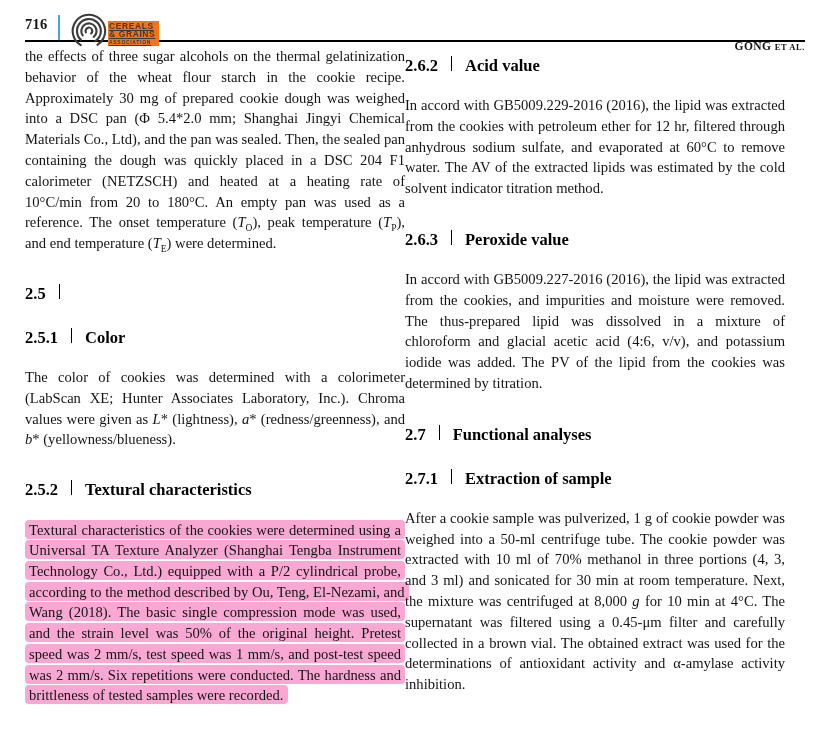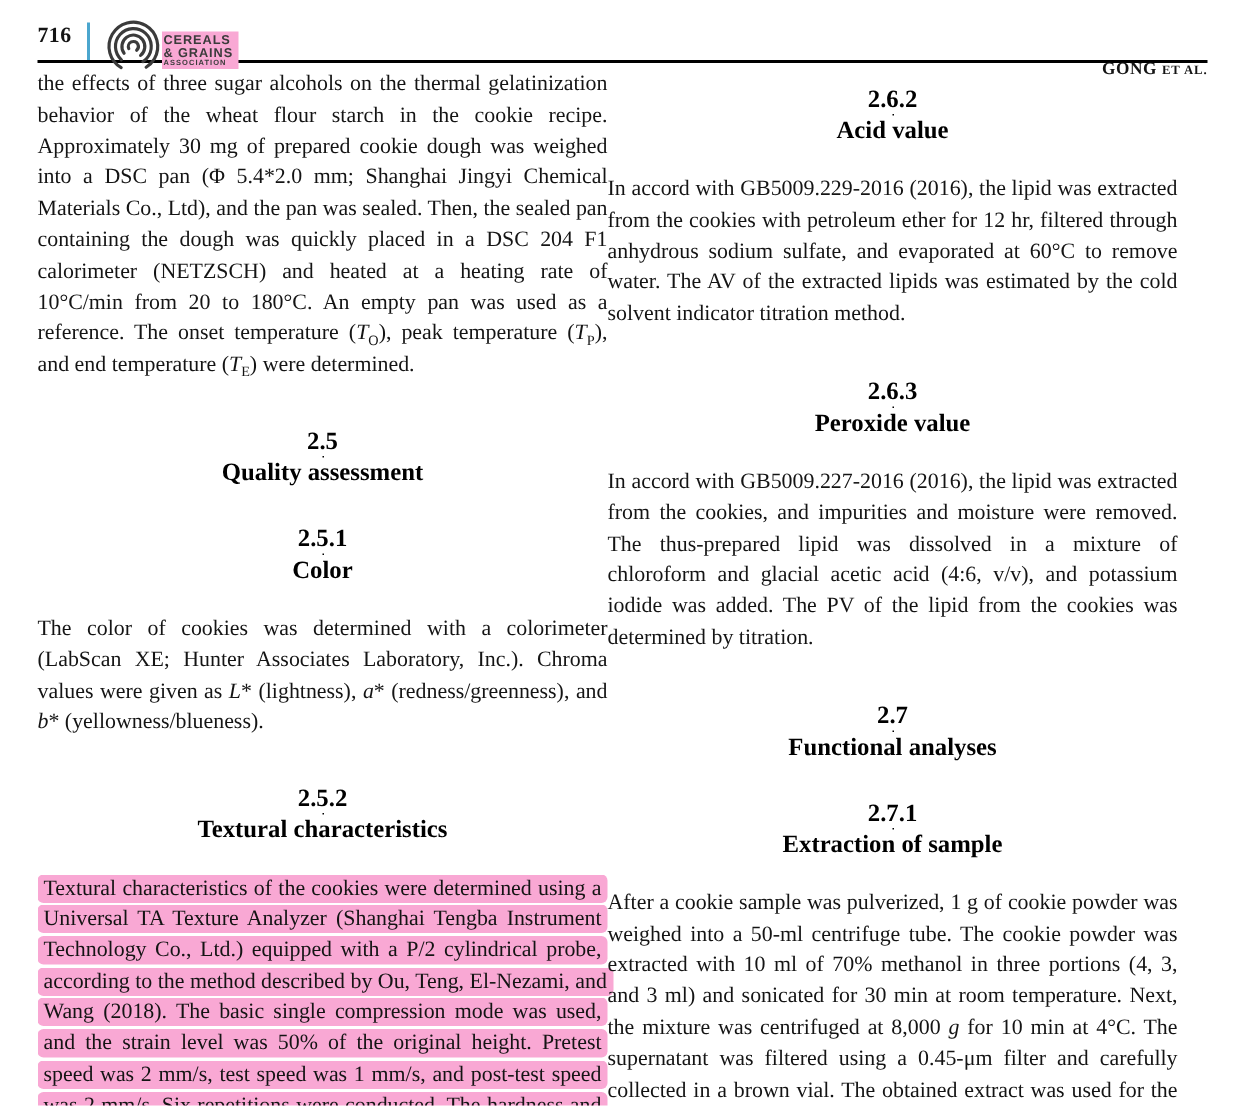--- a/index.html
+++ b/index.html
@@ -23,23 +23,23 @@
   }
   .hdr-bluebar {
     position: absolute; left: 58px; top: 15px;
     width: 2px; height: 26px; background: #4BA6CE;
   }
   .logo {
     position: absolute; left: 66px; top: 10px;
     display: flex; align-items: center;
   }
   .logo-text {
-    background: #f9a8d4; padding: 1px 4px 1px 1px;
+    background: #f97316; padding: 1px 4px 1px 1px;
     font-family: "Liberation Sans", "DejaVu Sans", sans-serif;
-    color: #3b3b3b; line-height: 1;
+    color: #3b3b3b; line-height: 1; text-decoration: underline;
   }
   .logo-text .l1, .logo-text .l2 {
     display: block; font-size: 8.5px; font-weight: 700; letter-spacing: 0.6px;
   }
   .logo-text .l3 {
     display: block; font-size: 5px; font-weight: 700; letter-spacing: 0.7px; margin-top: 1px;
   }
   .running-head {
     position: absolute; right: 19px; top: 40px;
     font-size: 11.5px; letter-spacing: 0.4px; font-weight: 700;
@@ -53,22 +53,22 @@
   }
   .col { width: 380px; flex: 0 0 380px; }
 
   .body-text {
     margin: 0; font-size: 14.6px; line-height: 20.8px;
     text-align: justify; color: #141414;
   }
   .body-text sub { font-size: 9.5px; line-height: 0; }
 
   .sec-head {
-    display: flex; align-items: center;
-    margin: 0; font-size: 16.5px; font-weight: 700; color: #000; flex-direction: column;
+    display: flex; align-items: flex-start;
+    margin: 0; font-size: 16.5px; font-weight: 700; color: #000;
   }
   .sec-bar {
     display: inline-block; width: 1px; height: 15px;
     background: #000; margin: 0 13px; flex: 0 0 1px;
   }
 
   
   .mt-h-big   { margin-top: 30px; }
   .mt-h-mid   { margin-top: 24px; }
   .mt-p       { margin-top: 19px; }
@@ -113,21 +113,20 @@
 
 <div class="main">
 
   <div class="col">
 
     <p class="body-text"><span>the effects of three sugar alcohols on the thermal gelatinization behavior of the wheat flour starch in the cookie recipe. Approximately 30 mg of prepared cookie dough was weighed into a DSC pan (Φ 5.4*2.0 mm; Shanghai Jingyi Chemical Materials Co., Ltd), and the pan was sealed. Then, the sealed pan containing the dough was quickly placed in a DSC 204 F1 calorimeter (NETZSCH) and heated at a heating rate of 10°C/min from 20 to 180°C. An empty pan was used as a reference. The onset temperature (</span><i>T</i><sub>O</sub><span>), peak temperature (</span><i>T</i><sub>P</sub><span>), and end temperature (</span><i>T</i><sub>E</sub><span>) were determined.</span></p>
 
     <h2 class="sec-head mt-h-big">
       <span>2.5</span>
       <span class="sec-bar"></span>
-      <span>Quality assessment</span>
     </h2>
 
     <h3 class="sec-head mt-h-mid">
       <span>2.5.1</span>
       <span class="sec-bar"></span>
       <span>Color</span>
     </h3>
 
     <p class="body-text mt-p"><span>The color of cookies was determined with a colorimeter (LabScan XE; Hunter Associates Laboratory, Inc.). Chroma values were given as </span><i>L</i><span>* (lightness), </span><i>a</i><span>* (redness/greenness), and </span><i>b</i><span>* (yellowness/blueness).</span></p>
 

